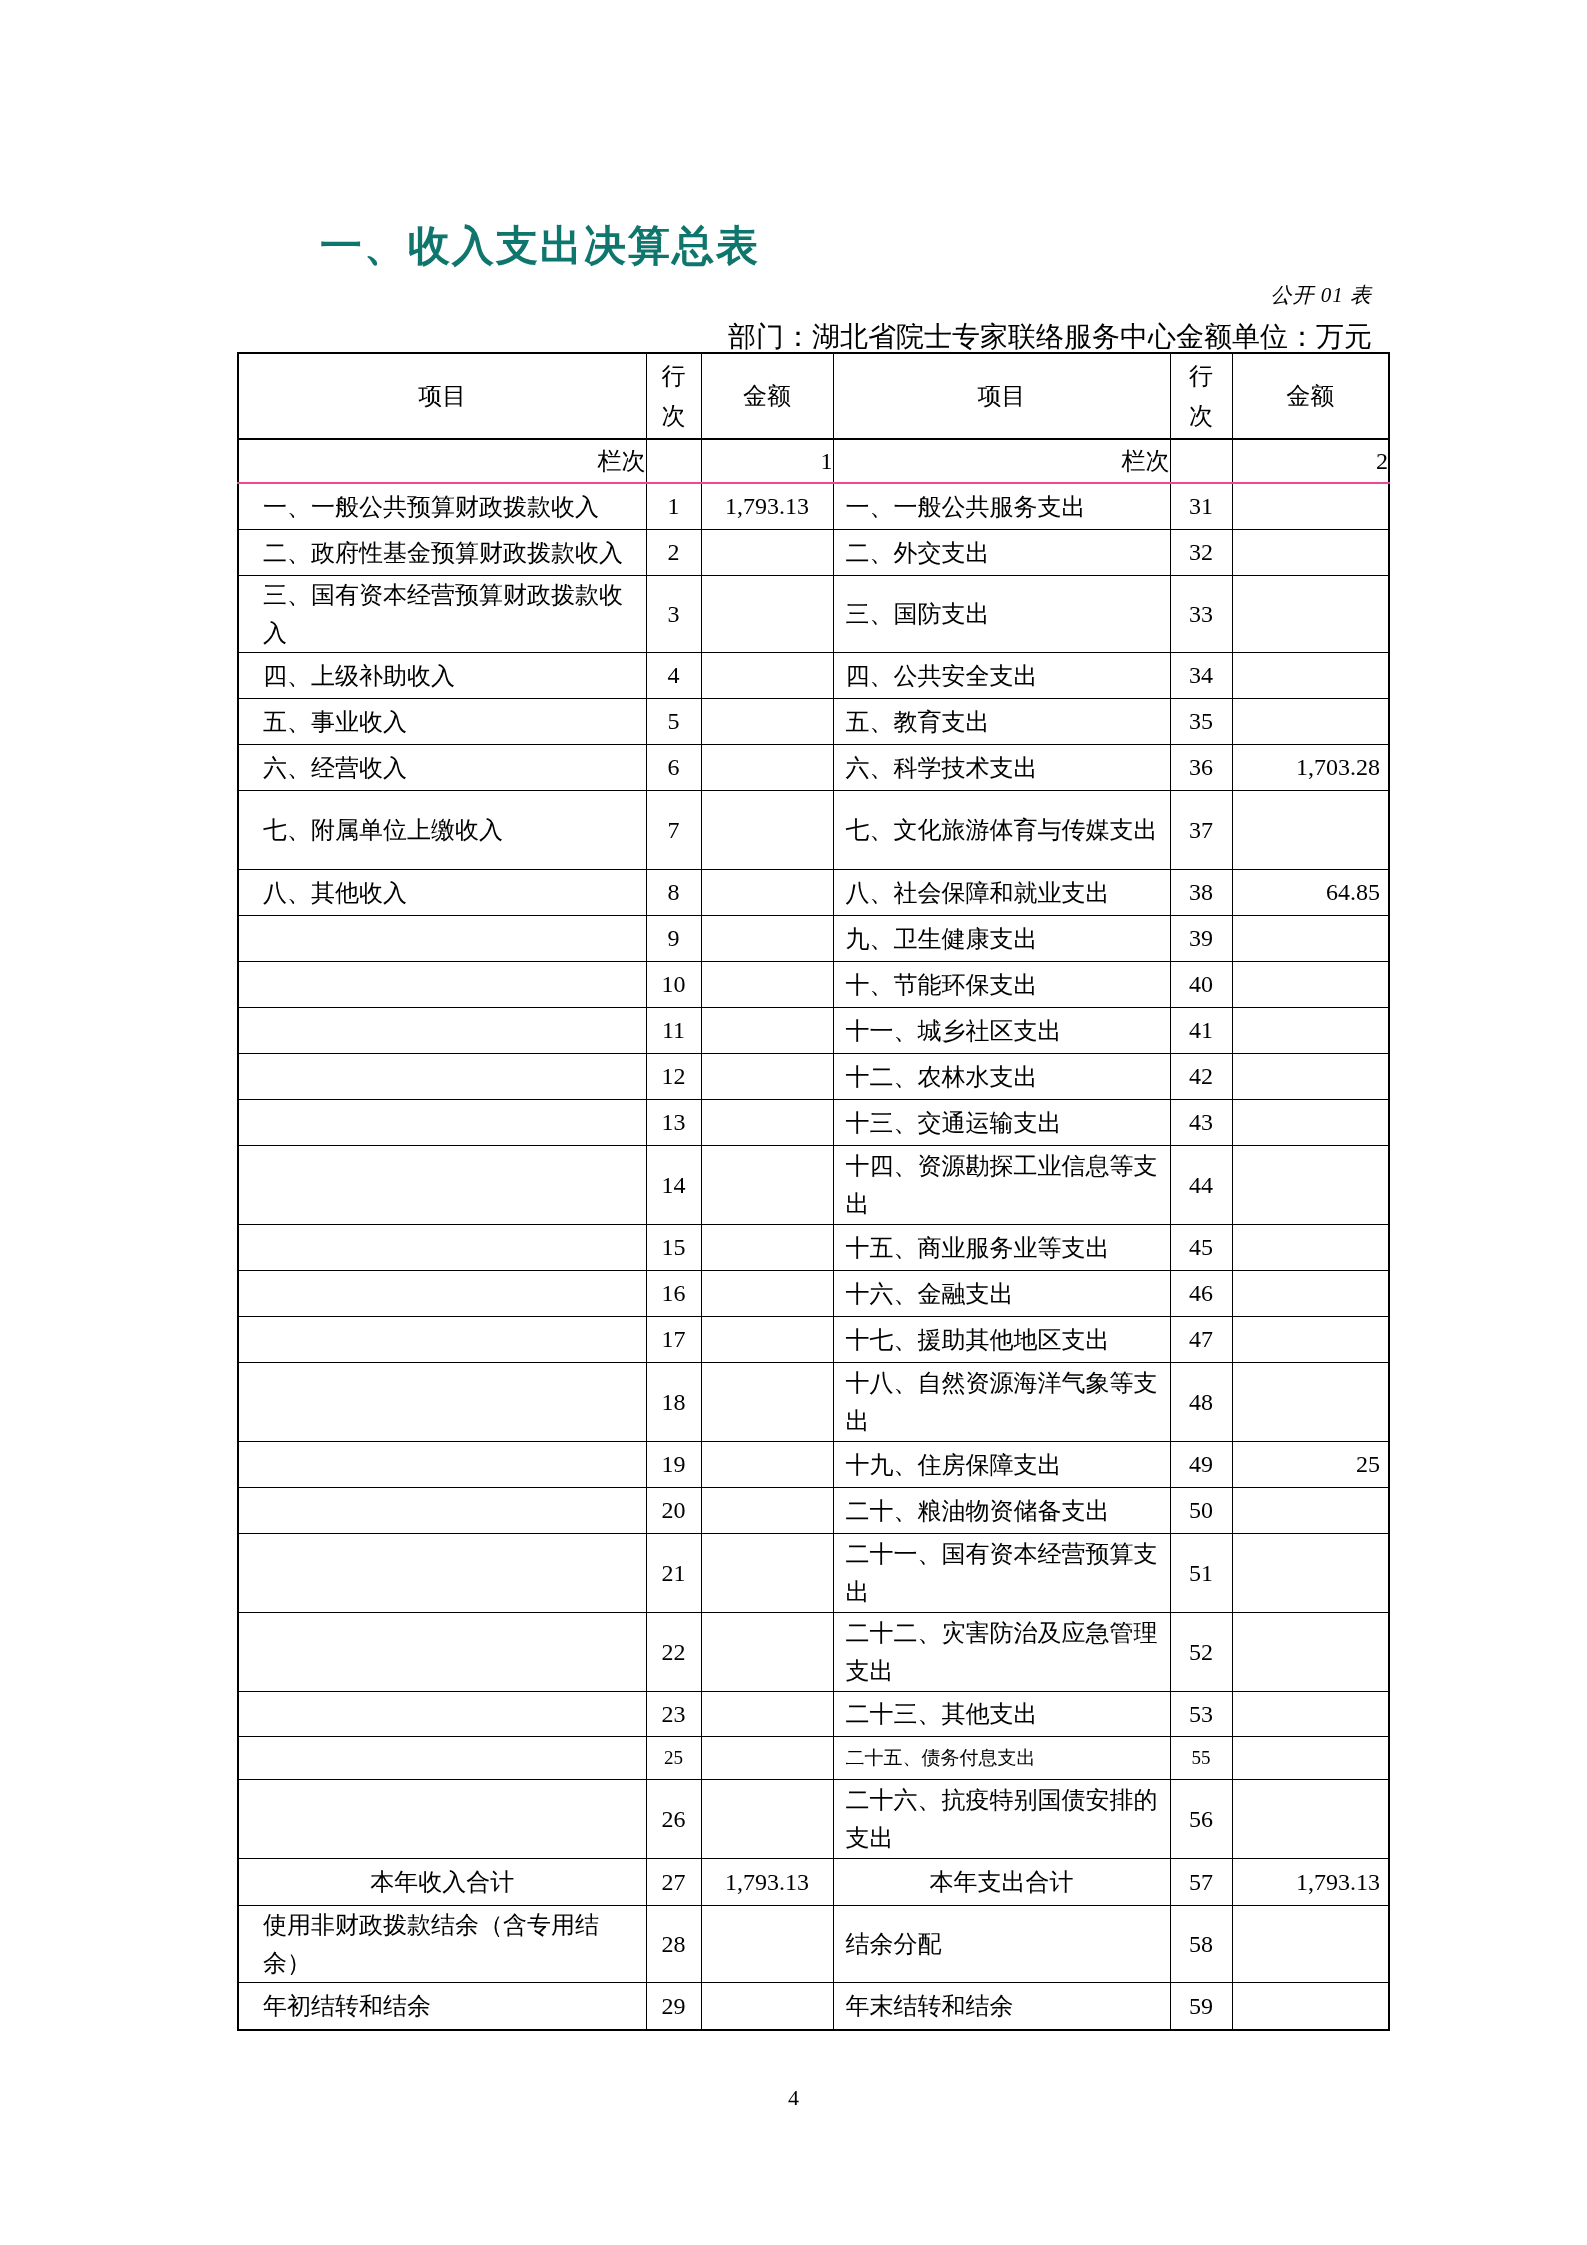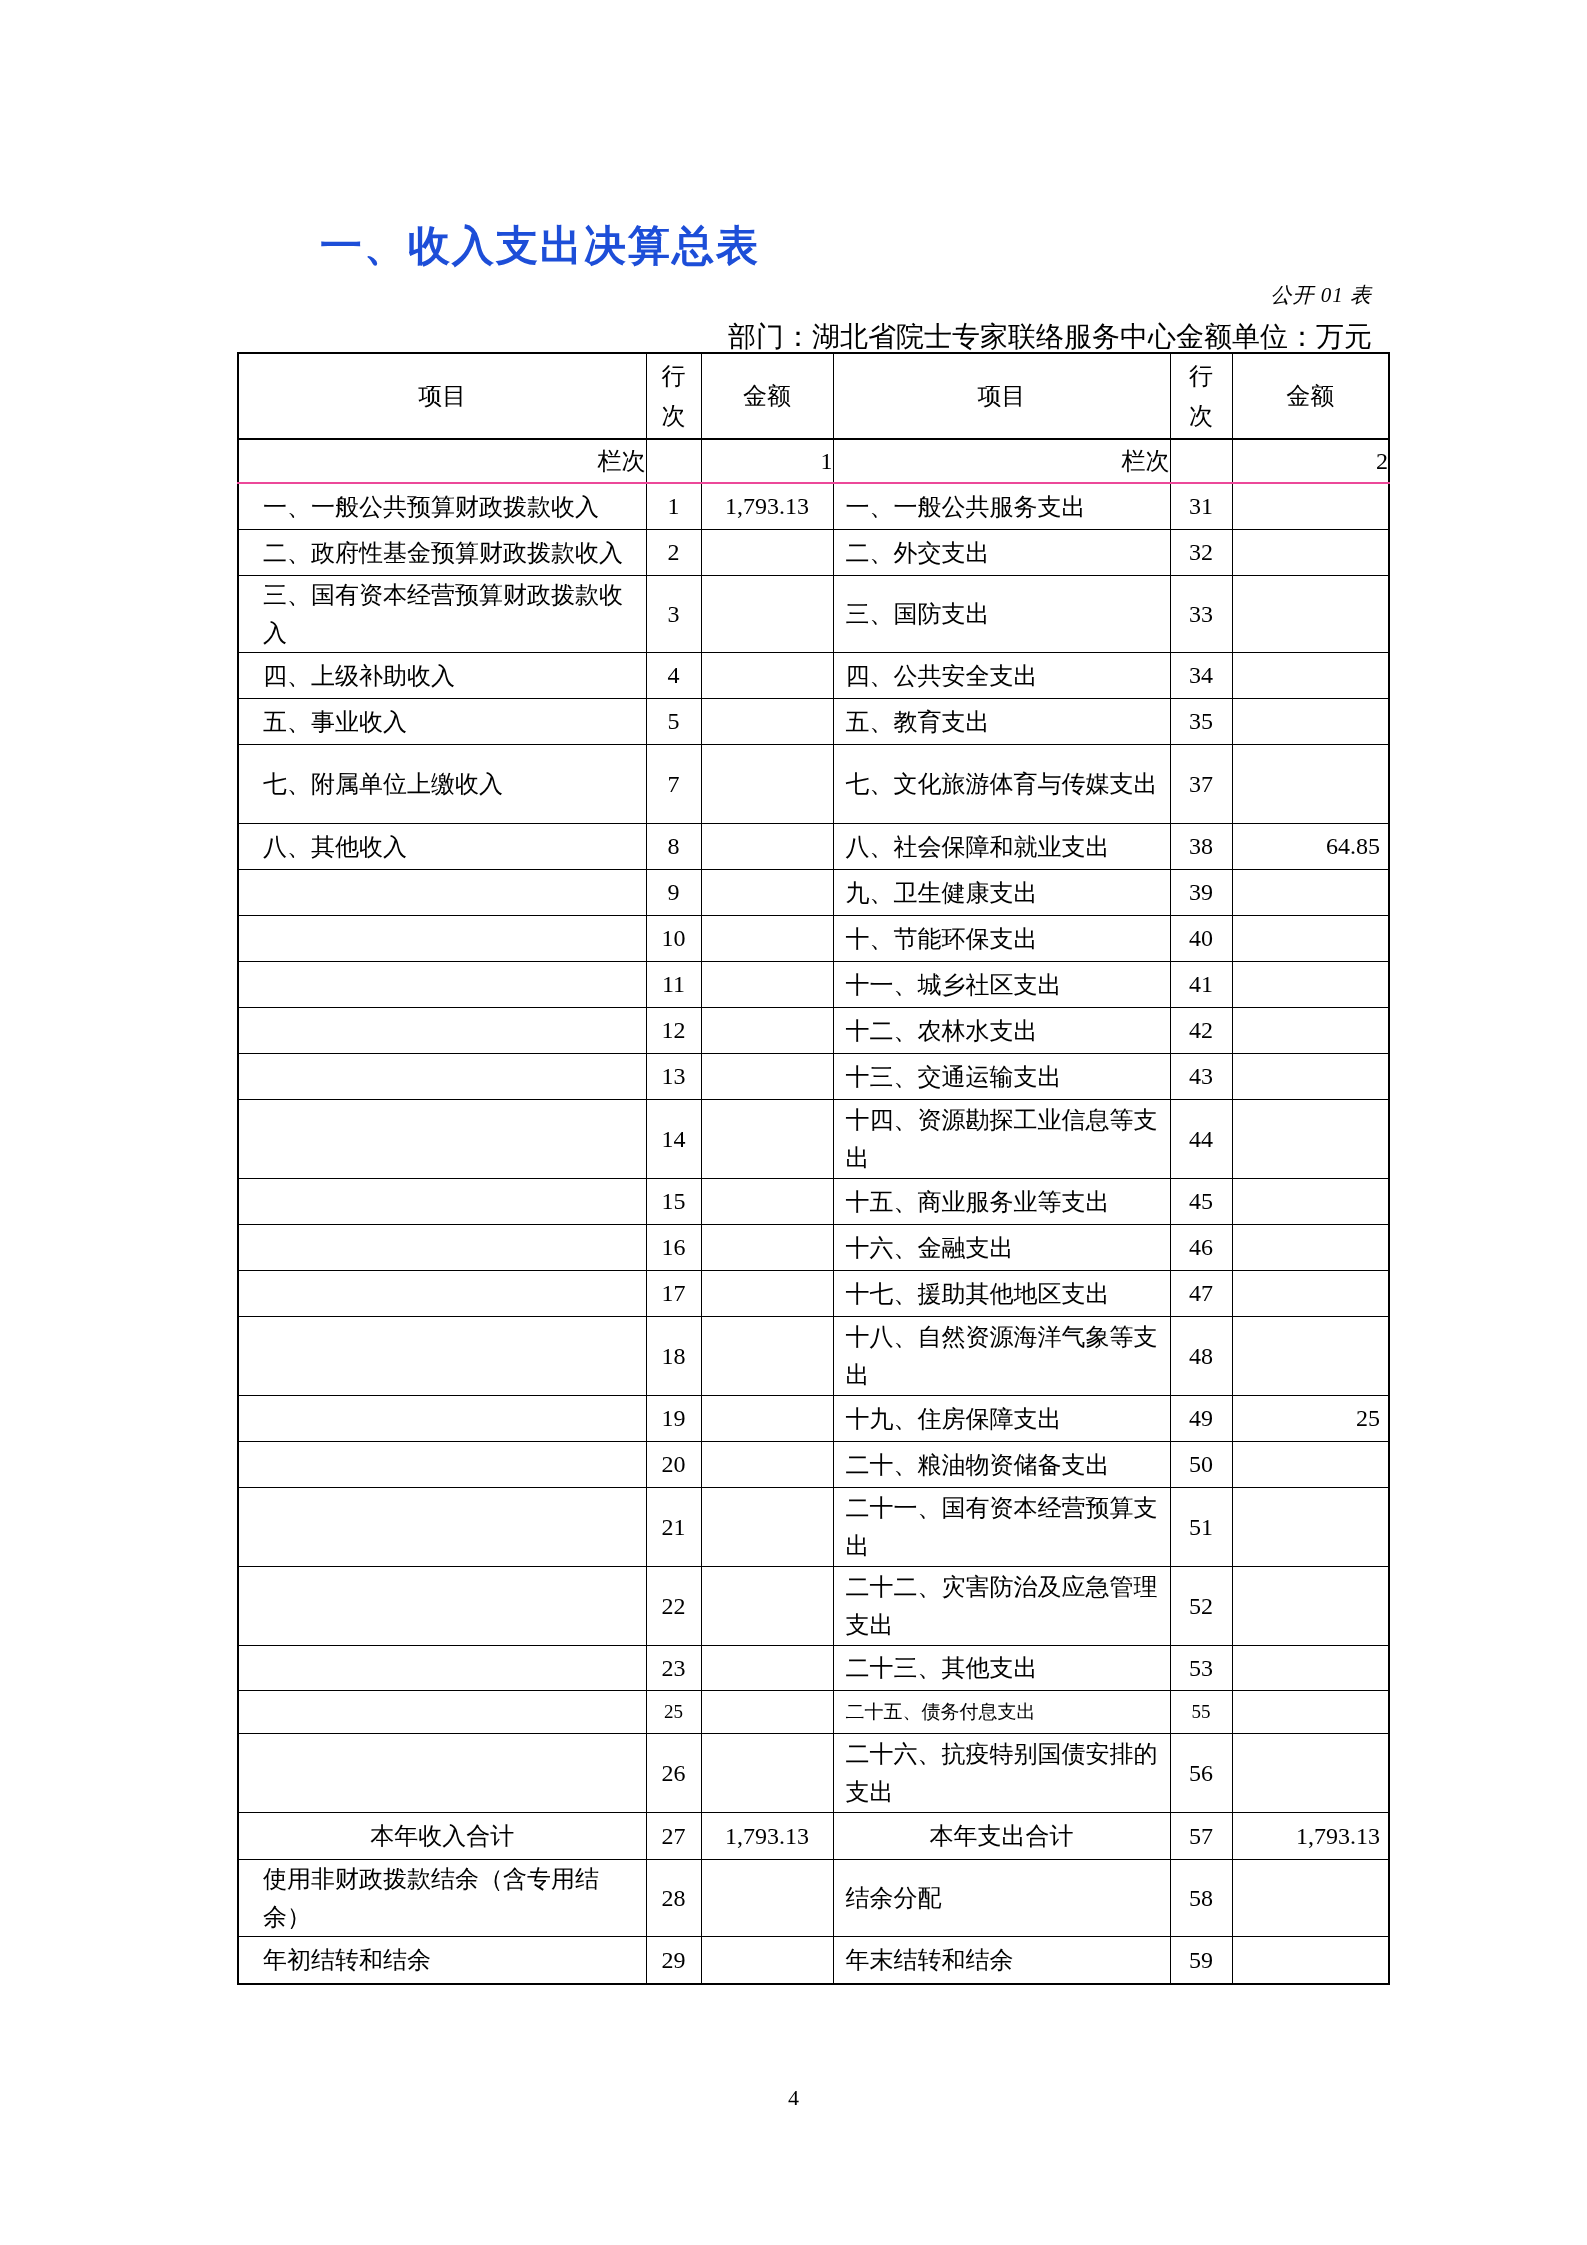--- a/index.html
+++ b/index.html
@@ -2,21 +2,21 @@
 <html><head>
 <meta charset="utf-8">
 <style>
   html,body{margin:0;padding:0;background:#ffffff;}
   body{font-family:"Liberation Serif","DejaVu Serif",serif;color:#000;}
   .page{position:relative;width:1587px;height:2245px;background:#fff;overflow:hidden;}
 
   .title{
     position:absolute;left:320px;top:218px;margin:0;
     font-family:"DejaVu Sans","Liberation Sans",sans-serif;
-    font-weight:bold;font-size:42px;letter-spacing:2px;color:#1d4ed8;
+    font-weight:bold;font-size:42px;letter-spacing:2px;color:#0f766e;
   }
   .table-code{
     position:absolute;top:281px;right:215px;
     font-size:21px;letter-spacing:1px;font-style:italic;
   }
   .meta-row{
     position:absolute;top:318px;left:237px;right:215px;
     display:flex;justify-content:flex-end;align-items:flex-end;
     font-size:28px;
   }
@@ -130,20 +130,28 @@
           <td class="amount expense"></td>
         </tr>
         <tr class="r-std">
           <td class="item income">五、事业收入</td>
           <td class="line income">5</td>
           <td class="amount income"></td>
           <td class="item expense">五、教育支出</td>
           <td class="line expense">35</td>
           <td class="amount expense"></td>
         </tr>
+        <tr class="r-std">
+          <td class="item income">六、经营收入</td>
+          <td class="line income">6</td>
+          <td class="amount income"></td>
+          <td class="item expense">六、科学技术支出</td>
+          <td class="line expense">36</td>
+          <td class="amount expense">1,703.28</td>
+        </tr>
         <tr class="r-std tall">
           <td class="item income">七、附属单位上缴收入</td>
           <td class="line income">7</td>
           <td class="amount income"></td>
           <td class="item expense">七、文化旅游体育与传媒支出</td>
           <td class="line expense">37</td>
           <td class="amount expense"></td>
         </tr>
         <tr class="r-std">
           <td class="item income">八、其他收入</td>

